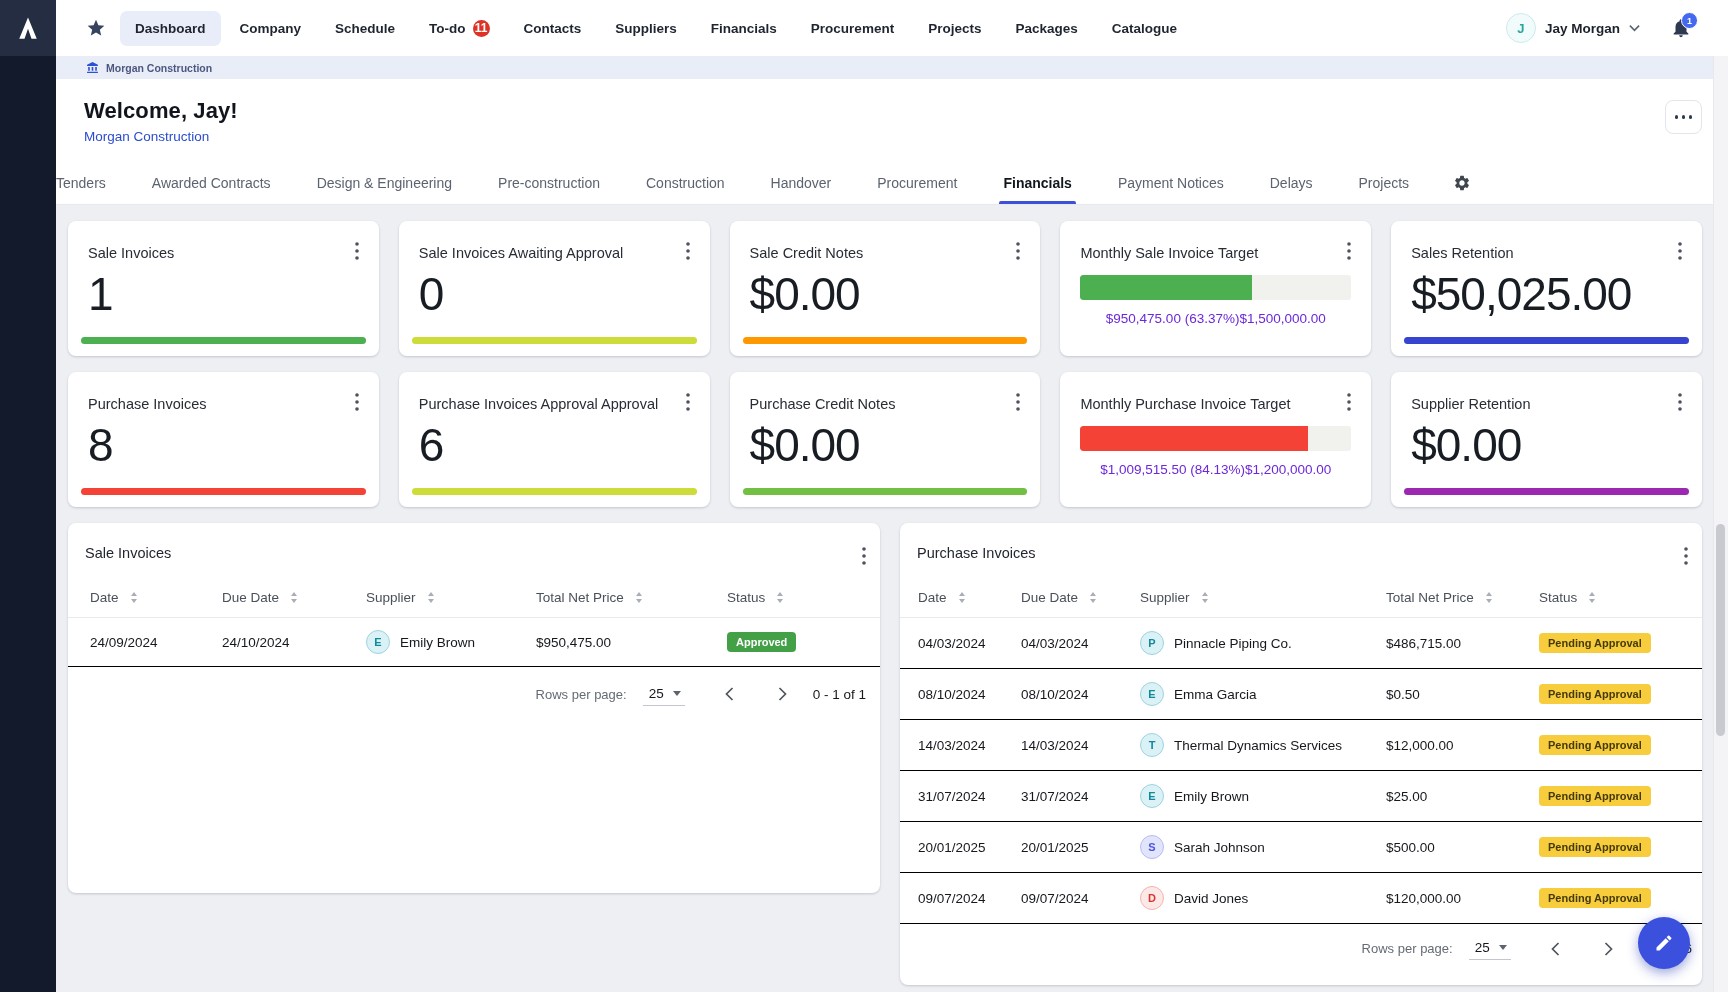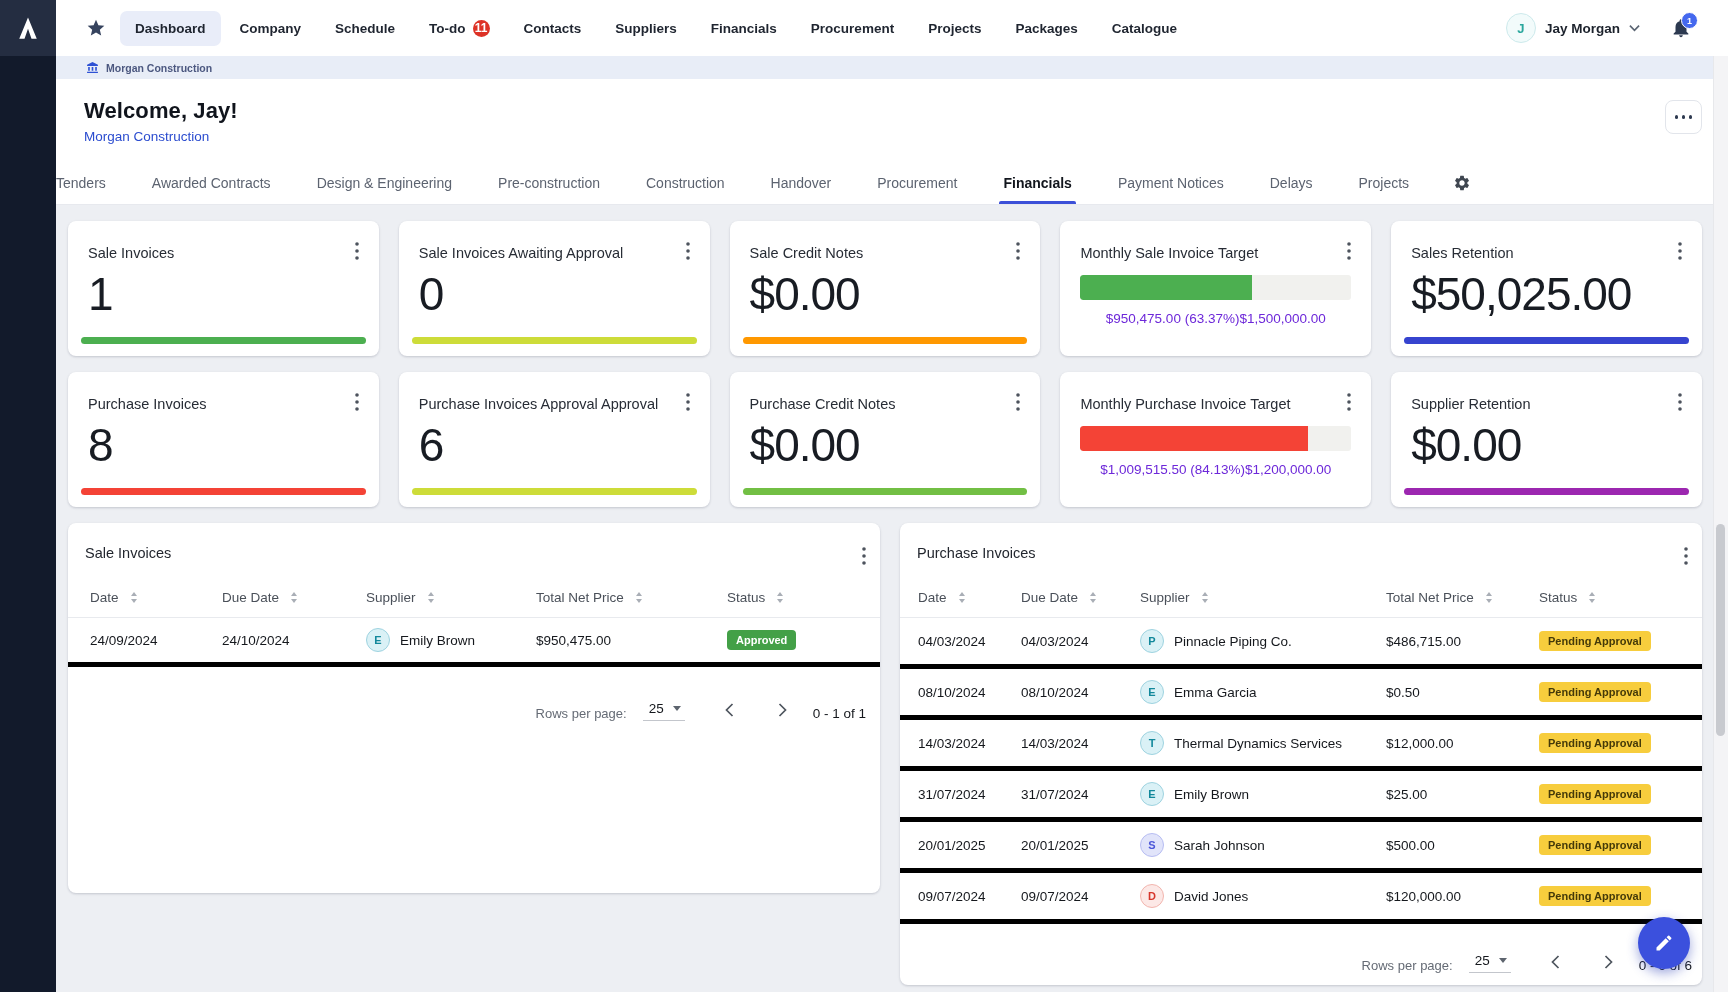--- a/index.html
+++ b/index.html
@@ -62,27 +62,27 @@
   .tc-title{font-size:14.5px;color:#23272f;}
   .thead,.trow{display:grid;align-items:center;box-sizing:border-box;}
   .cols-sale{grid-template-columns:132px 144px 170px 191px 1fr;padding-left:22px;}
   .cols-purchase{grid-template-columns:103px 119px 246px 153px 1fr;padding-left:18px;}
   .thead{height:41px;border-bottom:1px solid #e8eaee;margin-top:12px;}
   .th{font-size:13.5px;color:#4a5059;display:flex;align-items:center;cursor:pointer;}
   .sort{display:inline-flex;flex-direction:column;gap:3px;margin-left:12px;}
   .sort i{width:0;height:0;border-left:3.5px solid transparent;border-right:3.5px solid transparent;display:block;}
   .sort .up{border-bottom:4px solid #a9aeb6;}
   .sort .dn{border-top:4px solid #a9aeb6;}
-  .trow{font-size:13.5px;color:#15181d;border-bottom:5px solid #000000;cursor:pointer;}
+  .trow{font-size:13.5px;color:#15181d;border-bottom:1px solid #000000;cursor:pointer;}
   .table-card.left .trow{height:49px;}
   .table-card.right .trow{height:51px;}
   .supplier-cell{display:flex;align-items:center;gap:10px;}
   .av{width:24px;height:24px;border-radius:50%;display:flex;align-items:center;justify-content:center;font-size:11px;font-weight:700;border:1.5px solid;box-sizing:border-box;flex:none;}
   .badge{display:inline-block;padding:4px 9px;border-radius:4px;font-size:11px;font-weight:700;white-space:nowrap;}
-  .tfoot{display:flex;align-items:flex-end;justify-content:flex-end;padding-right:14px;height:54px;font-size:13px;color:#656b75;}
+  .tfoot{display:flex;align-items:center;justify-content:flex-end;padding-right:14px;height:54px;font-size:13px;color:#656b75;}
   .table-card.right .tfoot{height:49px;padding-right:10px;}
   .rpp-select{display:inline-flex;align-items:center;gap:9px;margin-left:16px;padding:3px 4px 4px 6px;border-bottom:1px solid #c3c6cc;color:#15181d;font-size:13.5px;cursor:pointer;}
   .caret{width:0;height:0;border-left:4.5px solid transparent;border-right:4.5px solid transparent;border-top:5px solid #5d646e;display:inline-block;}
   .pg-btn{margin-left:36px;display:inline-flex;align-items:center;cursor:pointer;padding:4px;}
   .pg-range{margin-left:22px;color:#15181d;font-size:13.5px;}
 
   
   .fab{position:absolute;left:1638px;top:917px;width:52px;height:52px;border-radius:50%;background:#3b50dd;border:none;display:flex;align-items:center;justify-content:center;cursor:pointer;box-shadow:0 4px 12px rgba(40,60,180,.45);z-index:40;}
   .vscroll{position:absolute;right:0;top:56px;bottom:0;width:14px;background:#f4f4f6;border-left:1px solid #e7e8eb;z-index:45;}
   .vscroll .thumb{position:absolute;left:2px;width:9px;top:468px;height:212px;border-radius:5px;background:#c8cacf;cursor:pointer;}

